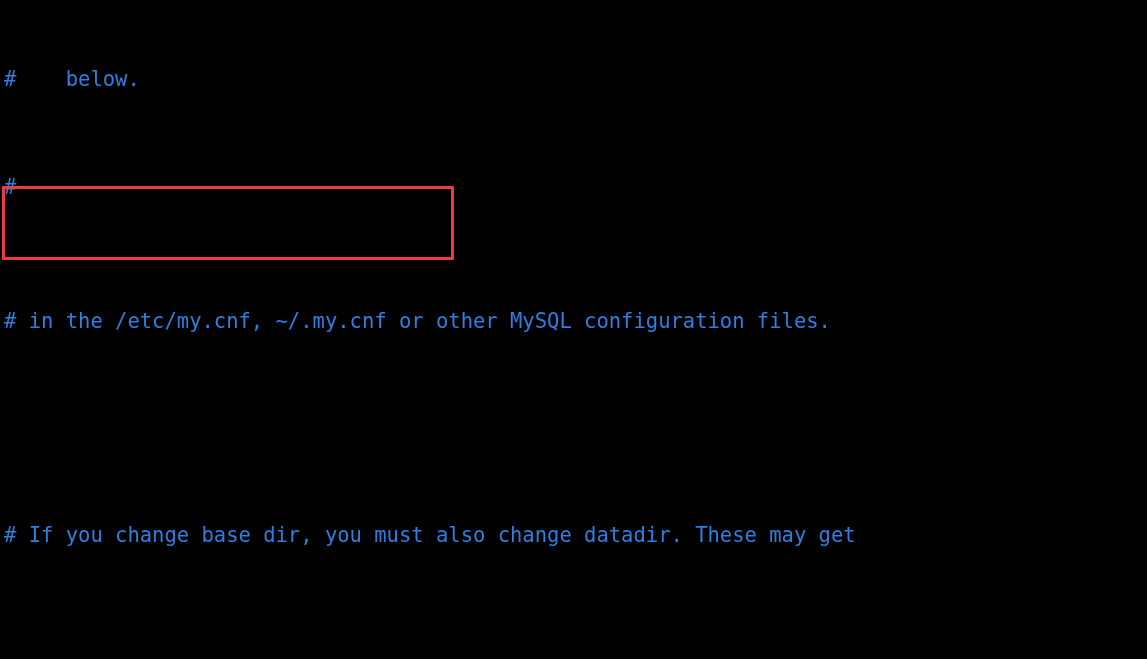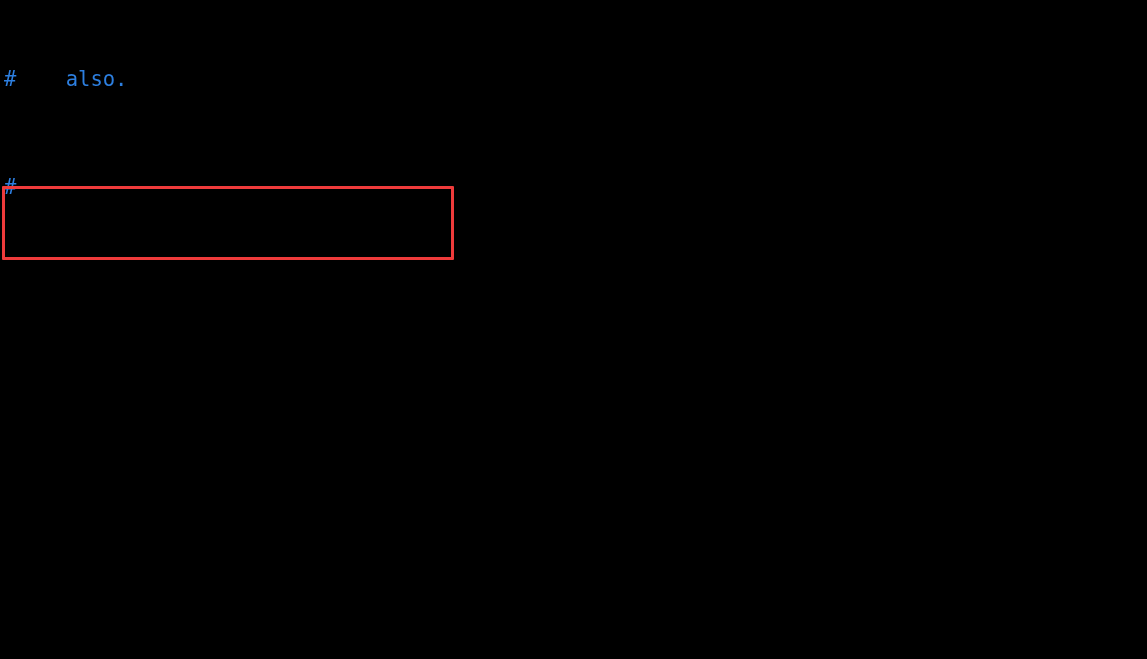--- a/index.html
+++ b/index.html
@@ -45,28 +45,30 @@
     border-radius: 1px;
   }
 </style>
 </head>
 <body>
 
 <div id="screen">
 
   <div id="code">
 
-    <div class="line"><span class="cmt">#    also.</span></div>
+    <div class="line"><span class="cmt">#    below.</span></div>
 
     <div class="line"><span class="cmt">#</span></div>
 
 
+    <div class="line"><span class="cmt"># in the /etc/my.cnf, ~/.my.cnf or other MySQL configuration files.</span></div>
 
     <div class="line"><span></span></div>
 
+    <div class="line"><span class="cmt"># If you change base dir, you must also change datadir. These may get</span></div>
 
     
 
     
 
     
 
     
 
     

